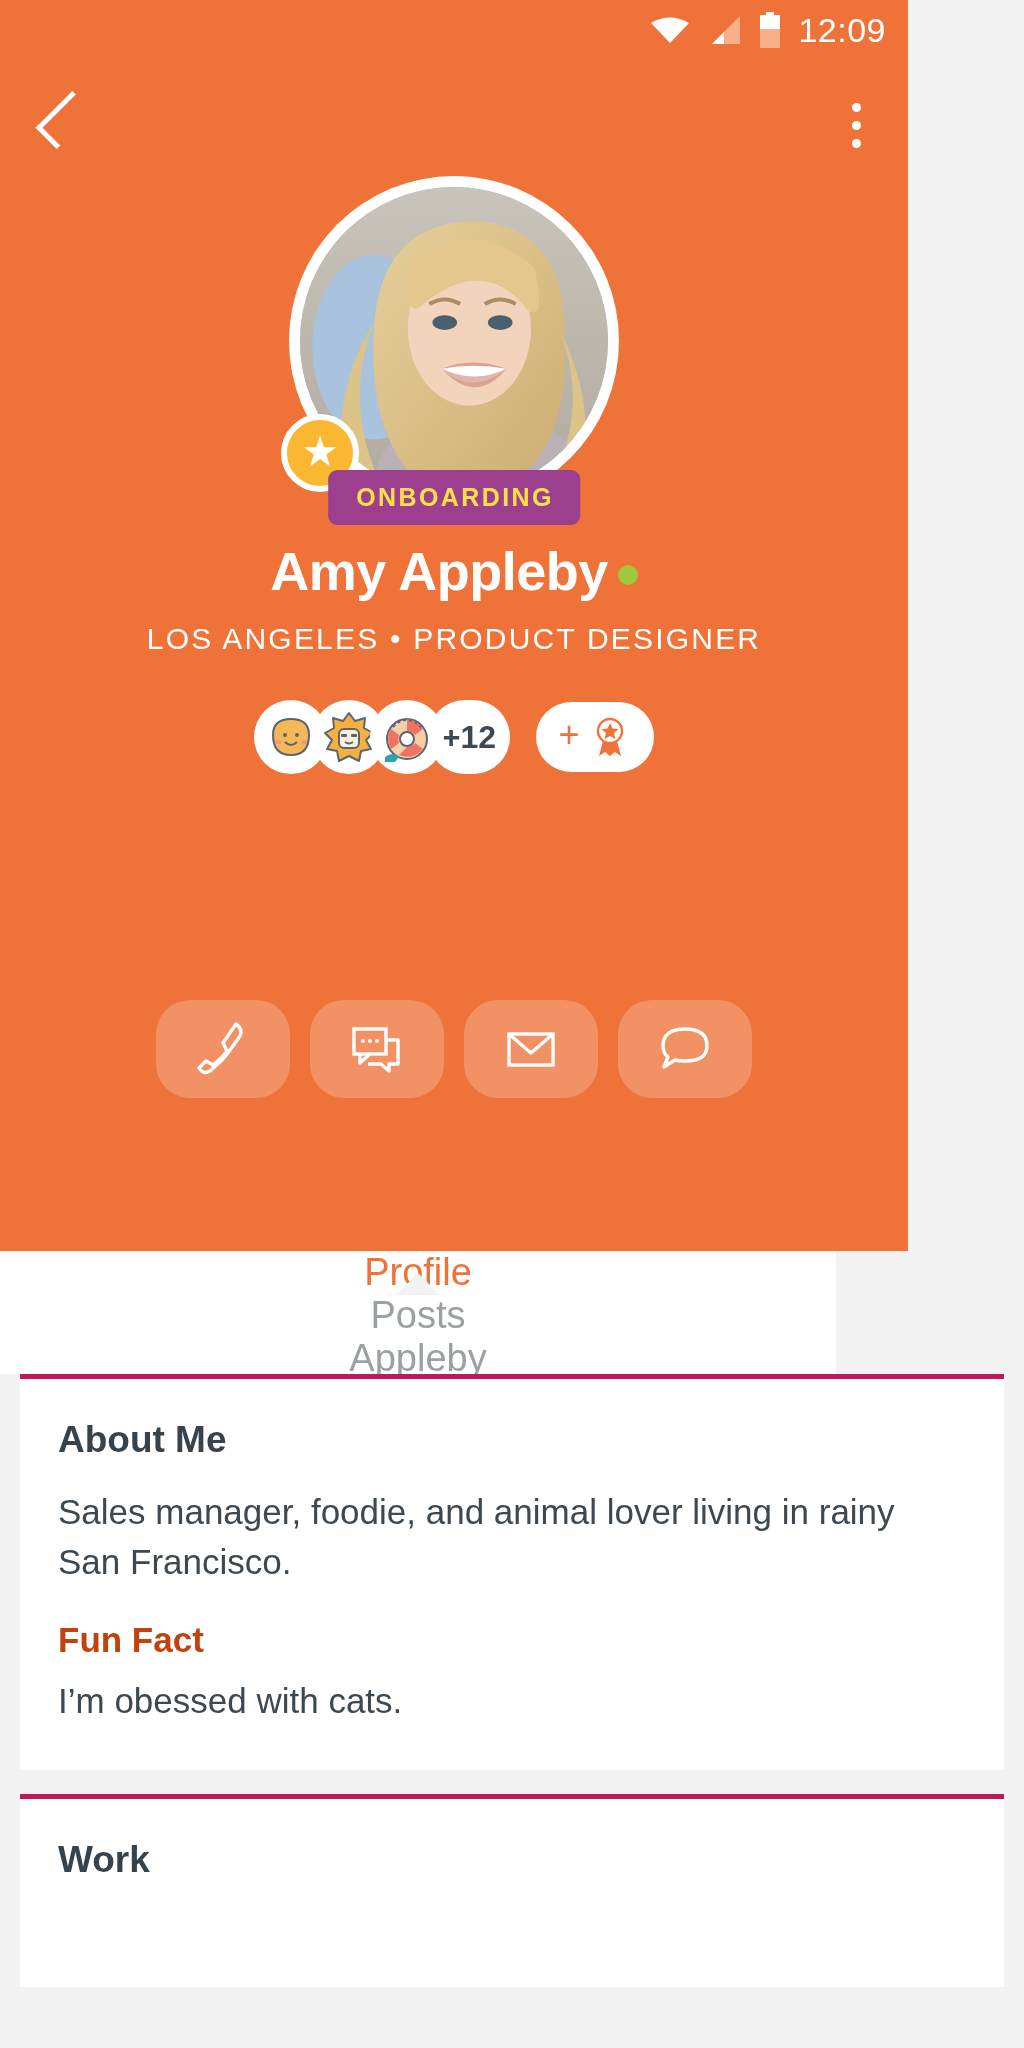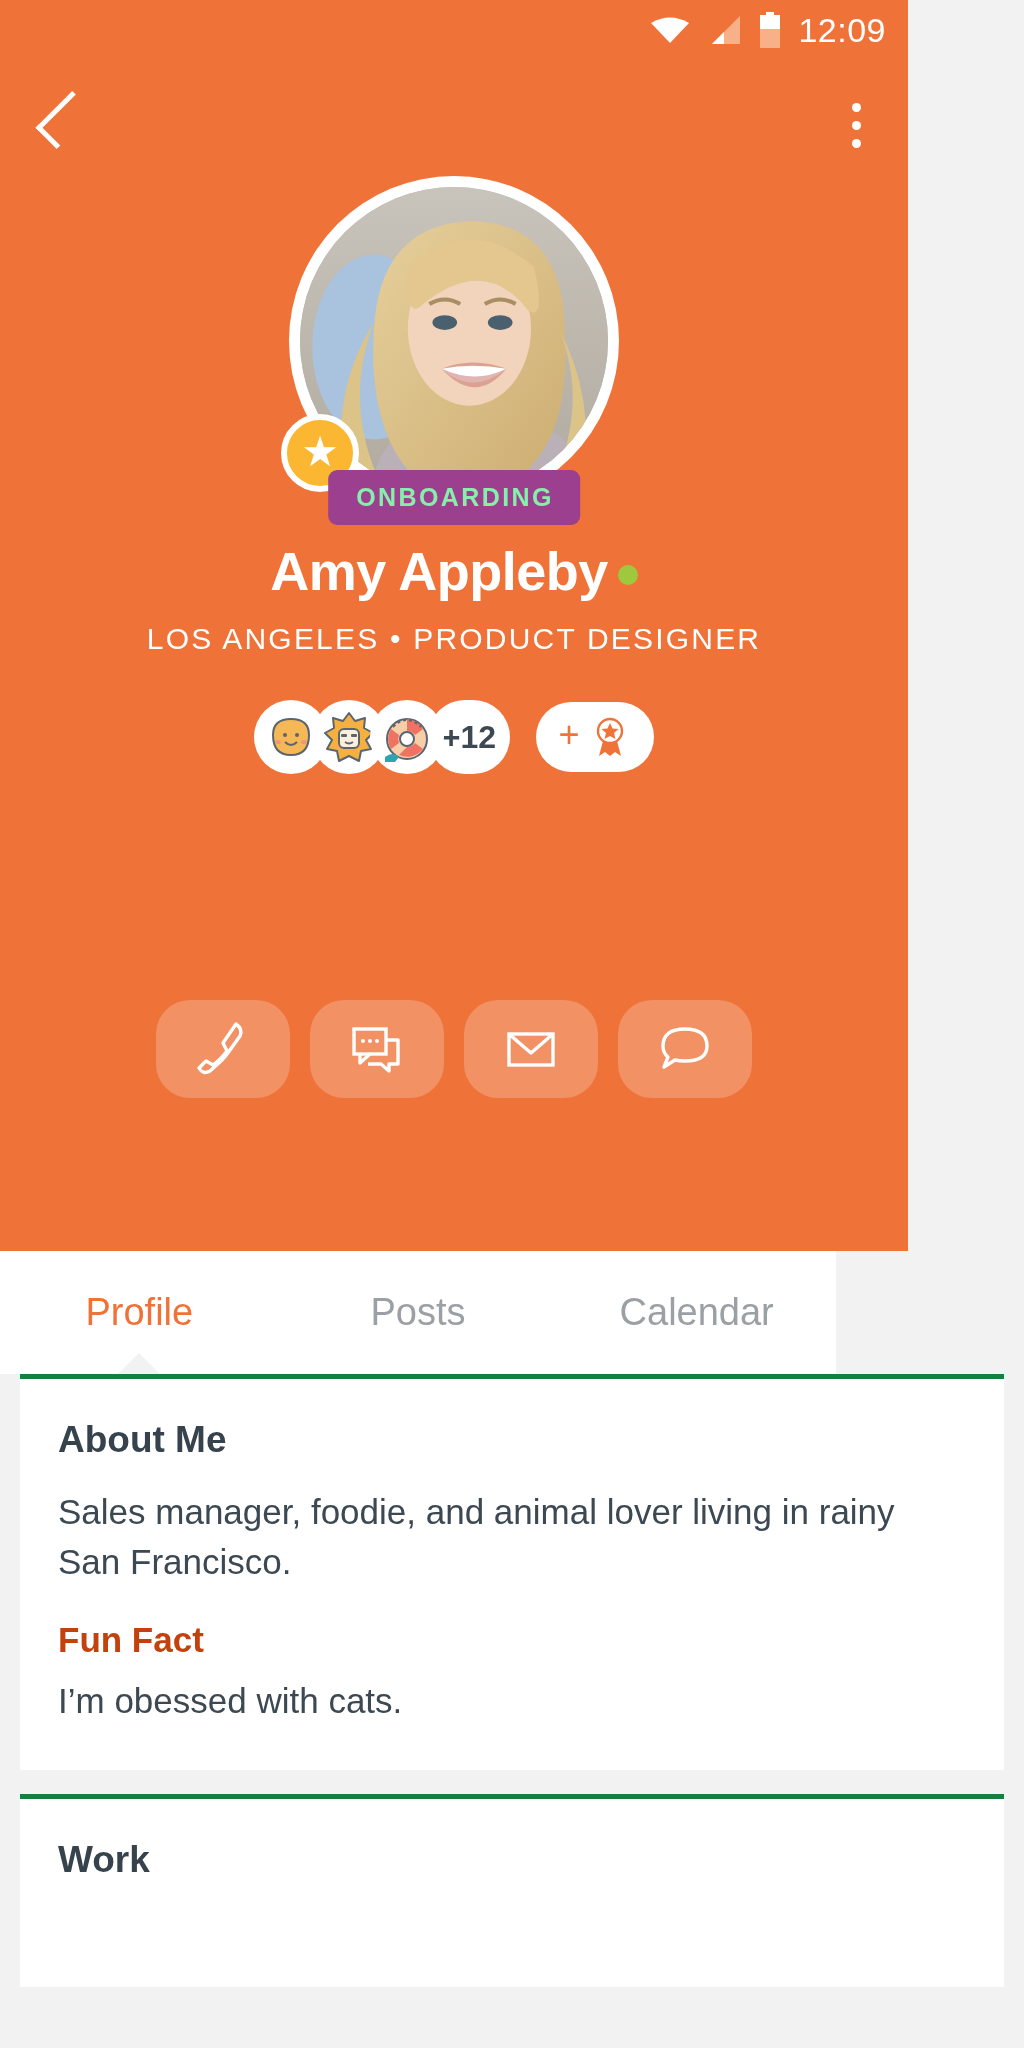--- a/index.html
+++ b/index.html
@@ -88,21 +88,21 @@
   }
   .star-badge span {
     color:#ffffff; font-size:42px; line-height:1;
     margin-top:-3px;
   }
 
   .onboarding {
     position:absolute; left:50%; top:470px;
     transform:translateX(-50%);
     background:#9c3f8e;
-    color:#86efac;
+    color:#fde047;
     font-size:25px; font-weight:bold;
     letter-spacing:2.4px;
     padding:13px 26px 13px 28px;
     border-radius:9px;
     white-space:nowrap;
     cursor:pointer;
   }
 
   
   .name-row {
@@ -170,21 +170,21 @@
     display:flex; align-items:center; justify-content:center;
     cursor:pointer;
   }
   .act svg { width:66px; height:66px; }
 
   
   .tabbar {
     position:absolute; top:1251px; left:0;
     width:836px; height:123px;
     background:#ffffff;
-    display:flex; align-items:center;
+    display:flex; align-items:center;flex-direction:column;
   }
   .tab {
     flex:1; text-align:center;
     font-size:38px; color:#9ba0a5;
     cursor:pointer; position:relative;
     height:100%;
     display:flex; align-items:center; justify-content:center;
   }
   .tab.active { color:#ef7239; }
   .tab.active::after {
@@ -198,21 +198,21 @@
 
   
   .content {
     position:absolute; top:1374px; left:0;
     width:1024px; height:674px;
     background:#f2f2f2;
     padding:0 20px;
   }
   .card {
     background:#ffffff;
-    border-top:5px solid #15803d;
+    border-top:5px solid #be185d;
     margin-bottom:24px;
     padding:40px 38px 44px 38px;
   }
   .card-h {
     font-size:37px; font-weight:bold; color:#36434d;
     margin-bottom:26px;
   }
   .card-p {
     font-size:35px; color:#3c4852; line-height:1.42;
   }
@@ -379,21 +379,21 @@
         <svg viewBox="0 0 66 66">
           <path d="M33 13 Q55 13 55 30 Q55 45 33 45 Q27 45 23 44 L12 51 L16 41 Q11 37 11 30 Q11 13 33 13Z" fill="none" stroke="#ffffff" stroke-width="3.4" stroke-linejoin="round"></path>
         </svg>
       </div>
     </div>
   </div>
 
   <div class="tabbar">
     <div class="tab active">Profile</div>
     <div class="tab">Posts</div>
-    <div class="tab">Calendar</div>
+    <div class="tab">Appleby</div>
   </div>
 
   <div class="content">
     <div class="card">
       <div class="card-h">About Me</div>
       <div class="card-p">Sales manager, foodie, and animal lover living in rainy San Francisco.</div>
       <div class="sub-h">Fun Fact</div>
       <div class="card-p">I’m obessed with cats.</div>
     </div>
     <div class="card work">

